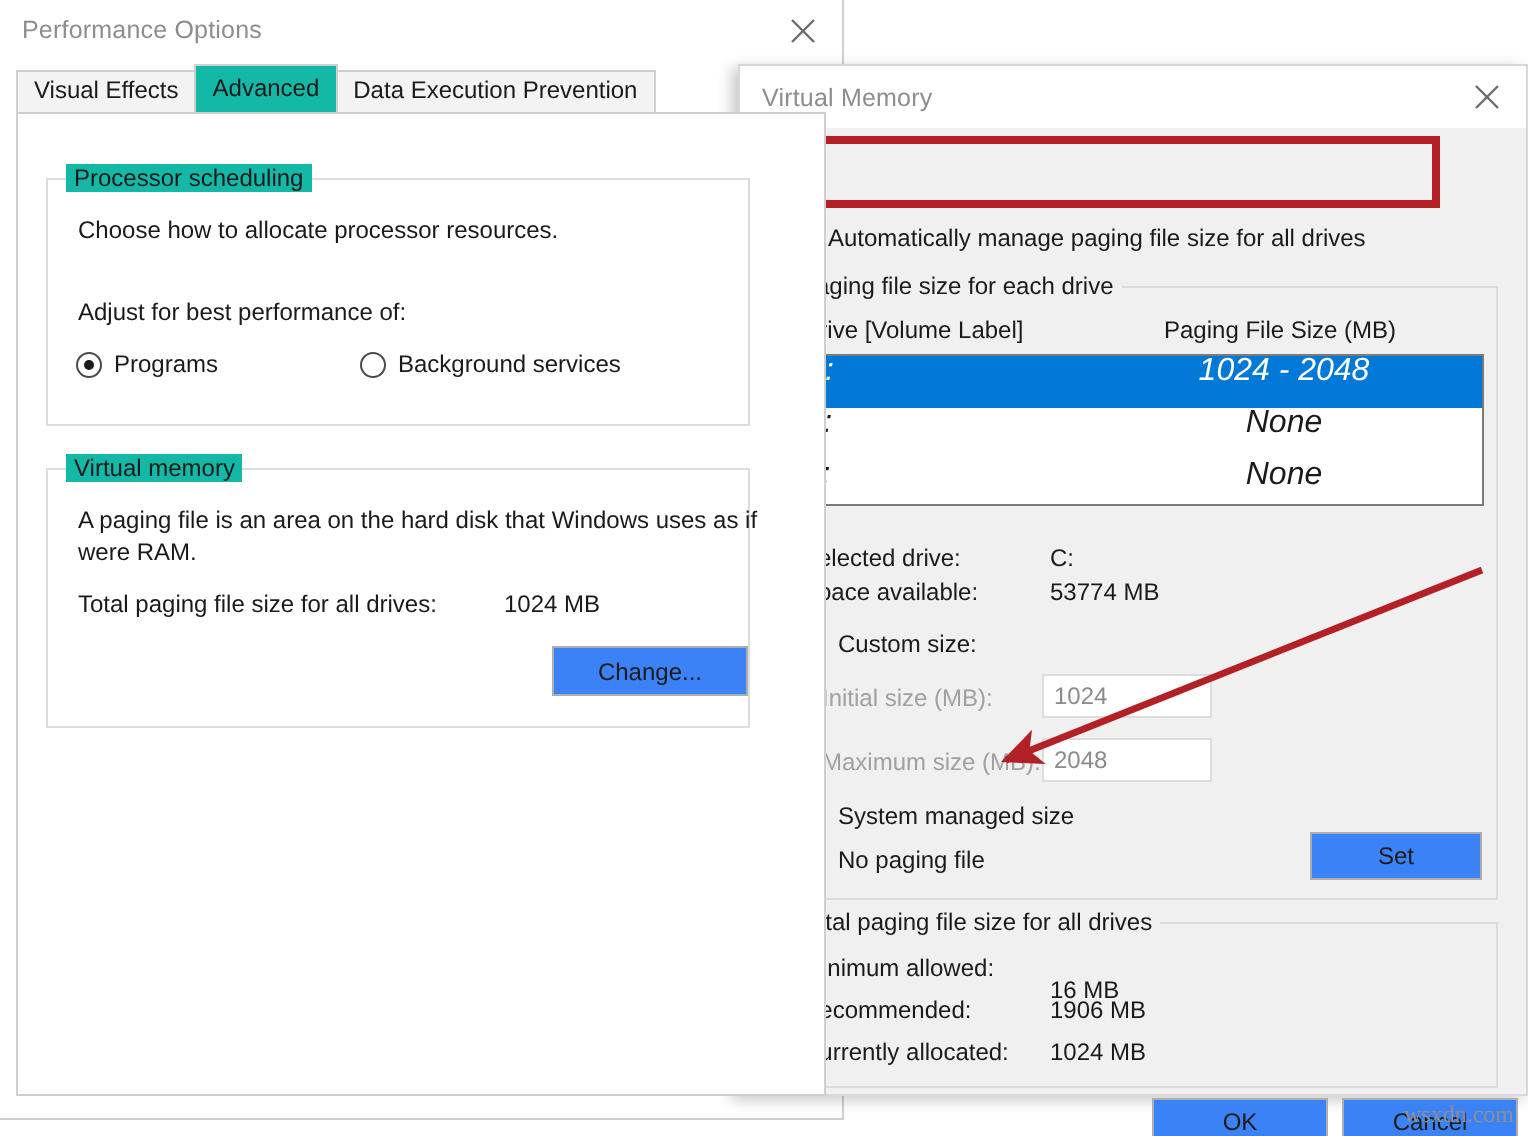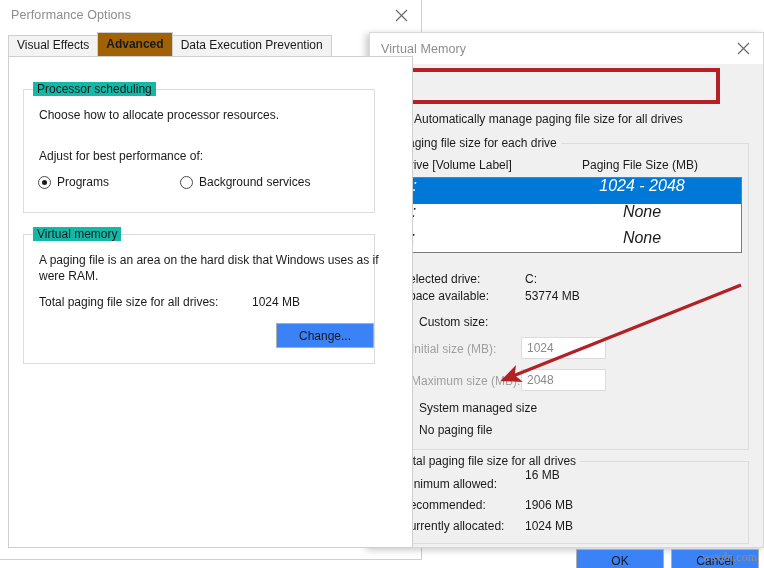--- a/index.html
+++ b/index.html
@@ -73,27 +73,26 @@
     border: 1px solid #cfcfcf;
     border-bottom: none;
     background: #f3f3f3;
     color: #1a1a1a;
     line-height: 15px;
     margin-right: -1px;
     cursor: default;
     white-space: nowrap;
   }
   .tab.active {
-    background: #a16207;
+    background: #14b8a6;
     position: relative;
     z-index: 3;
     padding-top: 4px;
     padding-bottom: 4px;
     margin-top: -2px;
-    font-weight: bold;
   }
   .tabpage {
     position: relative;
     margin: 0 8px 0 8px;
     border: 1px solid #cfcfcf;
     border-top: 1px solid #cfcfcf;
     background: #ffffff;
     height: 492px;
     box-sizing: border-box;
     z-index: 1;
@@ -385,26 +384,27 @@
       <div class="radio-row" style="left:12px; top:257px;">
         <span class="radio"></span>
         <span>System managed size</span>
       </div>
 
       <div class="radio-row" style="left:12px; top:279px;">
         <span class="radio checked"></span>
         <span>No paging file</span>
       </div>
 
+      <div class="btn" style="left:267px; top:272px; width:86px; height:24px;">Set</div>
     </div>
 
     <div class="vm-group" style="left:17px; top:397px; width:362px; height:83px;">
       <span class="legend">Total paging file size for all drives</span>
       <span class="vtext" style="left:13px; top:15px;">Minimum allowed:</span>
-      <span class="vtext" style="left:137px; top:6px;">16 MB</span>
+      <span class="vtext" style="left:137px; top:26px;">16 MB</span>
       <span class="vtext" style="left:13px; top:36px;">Recommended:</span>
       <span class="vtext" style="left:137px; top:36px;">1906 MB</span>
       <span class="vtext" style="left:13px; top:57px;">Currently allocated:</span>
       <span class="vtext" style="left:137px; top:57px;">1024 MB</span>
     </div>
 
     <div class="btn" style="left:206px; top:485px; width:88px; height:24px;">OK</div>
     <div class="btn" style="left:301px; top:485px; width:88px; height:24px;">Cancel</div>
 
   </div>

